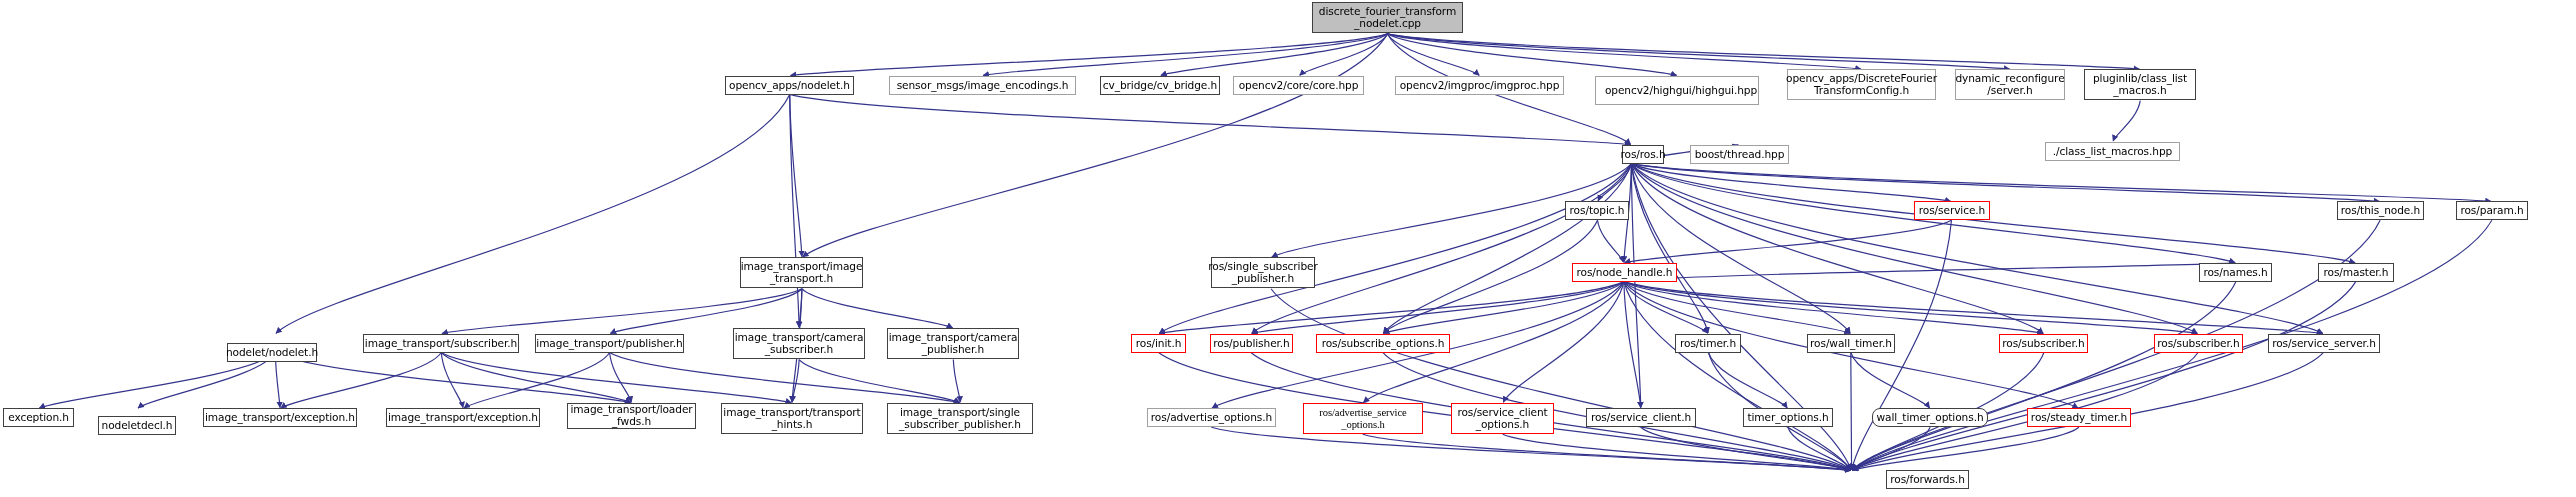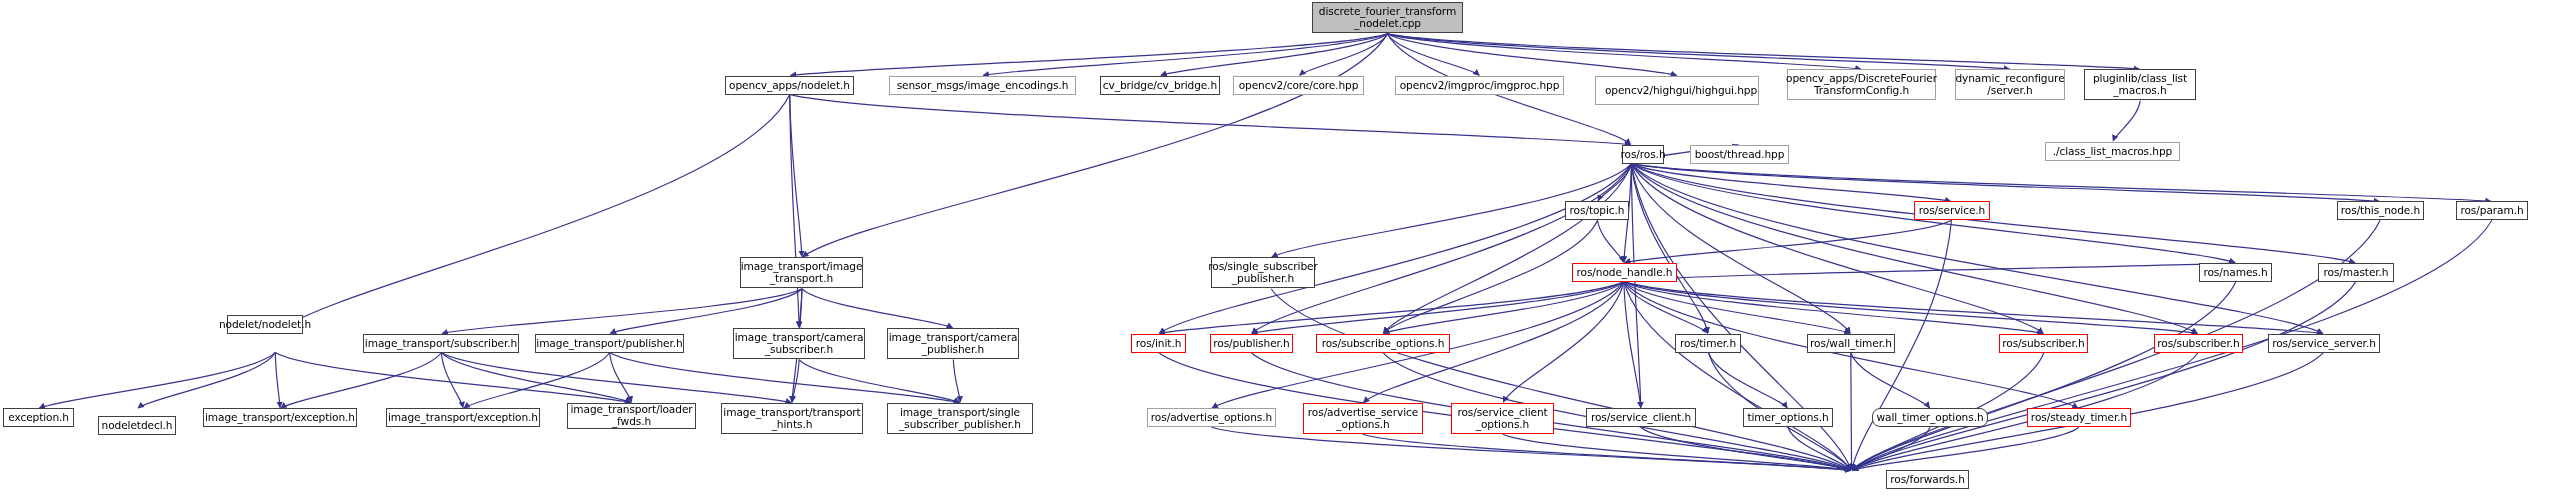--- a/index.html
+++ b/index.html
@@ -180,21 +180,21 @@
       <div class="node red" style="left: 1914px; top: 201px; width: 76px; height: 19px;">ros/service.h</div>
       <div class="node solid" style="left: 2337px; top: 201px; width: 87px; height: 19px;">ros/this_node.h</div>
       <div class="node solid" style="left: 2456px; top: 201px; width: 72px; height: 19px;">ros/param.h</div>
       <div class="node solid" style="left: 740px; top: 257px; width: 123px; height: 31px;">image_transport/image
 _transport.h</div>
       <div class="node solid" style="left: 1211px; top: 257px; width: 104px; height: 31px;">ros/single_subscriber
 _publisher.h</div>
       <div class="node red" style="left: 1572px; top: 263px; width: 105px; height: 19px;">ros/node_handle.h</div>
       <div class="node solid" style="left: 2199px; top: 263px; width: 73px; height: 19px;">ros/names.h</div>
       <div class="node solid" style="left: 2318px; top: 263px; width: 76px; height: 19px;">ros/master.h</div>
-      <div class="node solid" style="left: 227px; top: 315px; width: 76px; height: 19px;">nodelet/nodelet.h</div>
+      <div class="node solid" style="left: 227px; top: 343px; width: 90px; height: 19px;">nodelet/nodelet.h</div>
       <div class="node solid" style="left: 363px; top: 334px; width: 156px; height: 19px;">image_transport/subscriber.h</div>
       <div class="node solid" style="left: 535px; top: 334px; width: 149px; height: 19px;">image_transport/publisher.h</div>
       <div class="node solid" style="left: 733px; top: 328px; width: 132px; height: 31px;">image_transport/camera
 _subscriber.h</div>
       <div class="node solid" style="left: 887px; top: 328px; width: 132px; height: 31px;">image_transport/camera
 _publisher.h</div>
       <div class="node red" style="left: 1131px; top: 334px; width: 55px; height: 19px;">ros/init.h</div>
       <div class="node red" style="left: 1210px; top: 334px; width: 83px; height: 19px;">ros/publisher.h</div>
       <div class="node red" style="left: 1316px; top: 334px; width: 134px; height: 19px;">ros/subscribe_options.h</div>
       <div class="node solid" style="left: 1675px; top: 334px; width: 66px; height: 19px;">ros/timer.h</div>
@@ -206,21 +206,21 @@
       <div class="node solid" style="left: 98px; top: 408px; width: 78px; height: 19px; margin-top: 8px;">nodeletdecl.h</div>
       <div class="node solid" style="left: 203px; top: 408px; width: 154px; height: 19px;">image_transport/exception.h</div>
       <div class="node solid" style="left: 386px; top: 408px; width: 154px; height: 19px;">image_transport/exception.h</div>
       <div class="node solid" style="left: 567px; top: 403px; width: 129px; height: 26px;">image_transport/loader
 _fwds.h</div>
       <div class="node solid" style="left: 721px; top: 403px; width: 142px; height: 31px;">image_transport/transport
 _hints.h</div>
       <div class="node solid" style="left: 887px; top: 403px; width: 146px; height: 31px;">image_transport/single
 _subscriber_publisher.h</div>
       <div class="node normal" style="left: 1147px; top: 408px; width: 129px; height: 19px;">ros/advertise_options.h</div>
-      <div class="node red" style="left: 1303px; top: 403px; width: 120px; height: 31px;">ros/advertise_service
+      <div class="node red" style="left: 1303px; top: 403px; width: 120px; height: 31px; font-family: Liberation Serif, serif;">ros/advertise_service
 _options.h</div>
       <div class="node red" style="left: 1451px; top: 403px; width: 103px; height: 31px;">ros/service_client
 _options.h</div>
       <div class="node solid" style="left: 1586px; top: 408px; width: 110px; height: 19px;">ros/service_client.h</div>
       <div class="node solid" style="left: 1743px; top: 408px; width: 90px; height: 19px;">timer_options.h</div>
       <div class="node solid" style="left: 1872px; top: 408px; width: 116px; height: 19px; border-radius: 8px;">wall_timer_options.h</div>
       <div class="node red" style="left: 2027px; top: 408px; width: 104px; height: 19px;">ros/steady_timer.h</div>
       <div class="node solid" style="left: 1886px; top: 470px; width: 83px; height: 19px;">ros/forwards.h</div>
     </div>
 </div>

